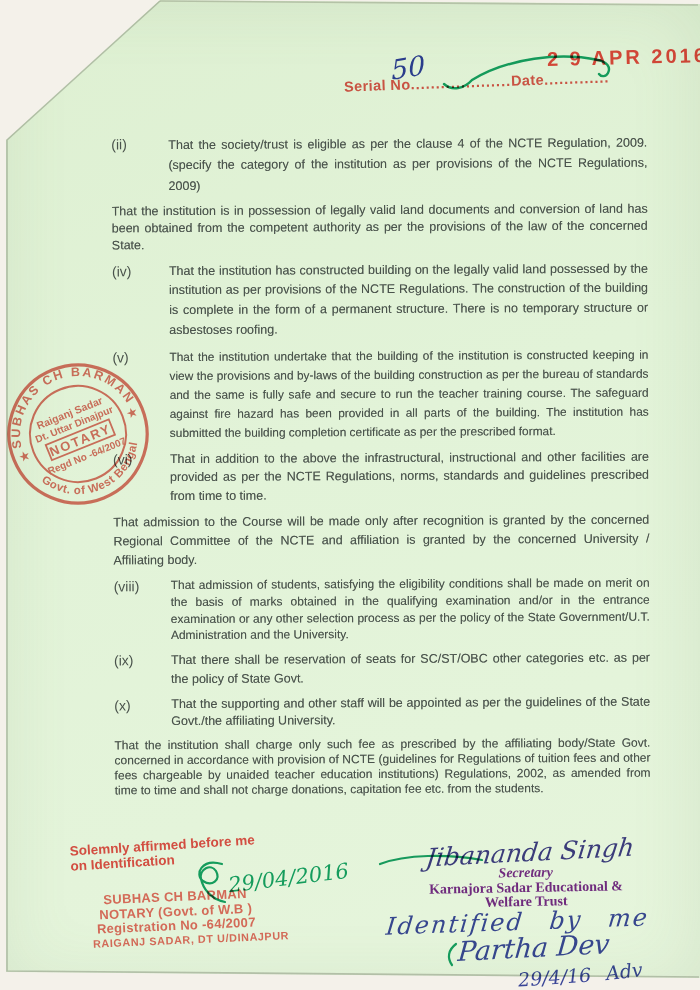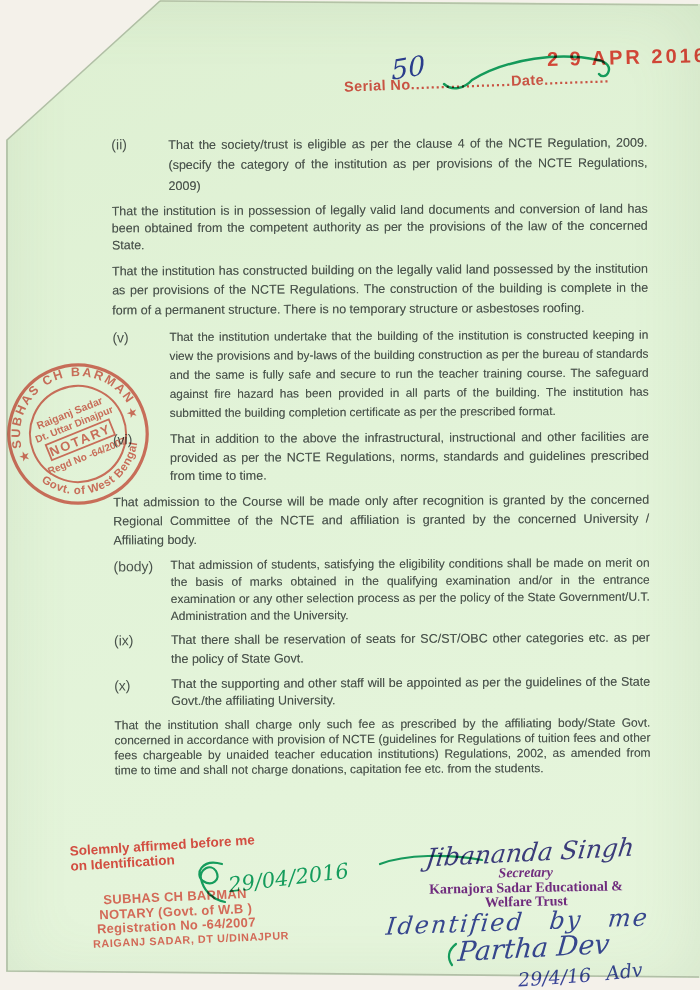--- a/index.html
+++ b/index.html
@@ -81,35 +81,36 @@
 
   <div class="clauses">
     <div class="clause">
       <div class="clause-num">(ii)</div>
       <div class="clause-text">That the society/trust is eligible as per the clause 4 of the NCTE Regulation, 2009. (specify the category of the institution as per provisions of the NCTE Regulations, 2009)</div>
     </div>
     <div class="clause">
       <div class="clause-text">That the institution is in possession of legally valid land documents and conversion of land has been obtained from the competent authority as per the provisions of the law of the concerned State.</div>
     </div>
     <div class="clause">
+      <div class="clause-num">(iv)</div>
       <div class="clause-text">That the institution has constructed building on the legally valid land possessed by the institution as per provisions of the NCTE Regulations. The construction of the building is complete in the form of a permanent structure. There is no temporary structure or asbestoses roofing.</div>
     </div>
     <div class="clause">
       <div class="clause-num">(v)</div>
       <div class="clause-text">That the institution undertake that the building of the institution is constructed keeping in view the provisions and by-laws of the building construction as per the bureau of standards and the same is fully safe and secure to run the teacher training course. The safeguard against fire hazard has been provided in all parts of the building. The institution has submitted the building completion certificate as per the prescribed format.</div>
     </div>
     <div class="clause">
       <div class="clause-num">(vi)</div>
       <div class="clause-text">That in addition to the above the infrastructural, instructional and other facilities are provided as per the NCTE Regulations, norms, standards and guidelines prescribed from time to time.</div>
     </div>
     <div class="clause">
       <div class="clause-text">That admission to the Course will be made only after recognition is granted by the concerned Regional Committee of the NCTE and affiliation is granted by the concerned University / Affiliating body.</div>
     </div>
     <div class="clause">
-      <div class="clause-num">(body)</div>
+      <div class="clause-num">(viii)</div>
       <div class="clause-text">That admission of students, satisfying the eligibility conditions shall be made on merit on the basis of marks obtained in the qualifying examination and/or in the entrance examination or any other selection process as per the policy of the State Government/U.T. Administration and the University.</div>
     </div>
     <div class="clause">
       <div class="clause-num">(ix)</div>
       <div class="clause-text">That there shall be reservation of seats for SC/ST/OBC other categories etc. as per the policy of State Govt.</div>
     </div>
     <div class="clause">
       <div class="clause-num">(x)</div>
       <div class="clause-text">That the supporting and other staff will be appointed as per the guidelines of the State Govt./the affiliating University.</div>
     </div>

